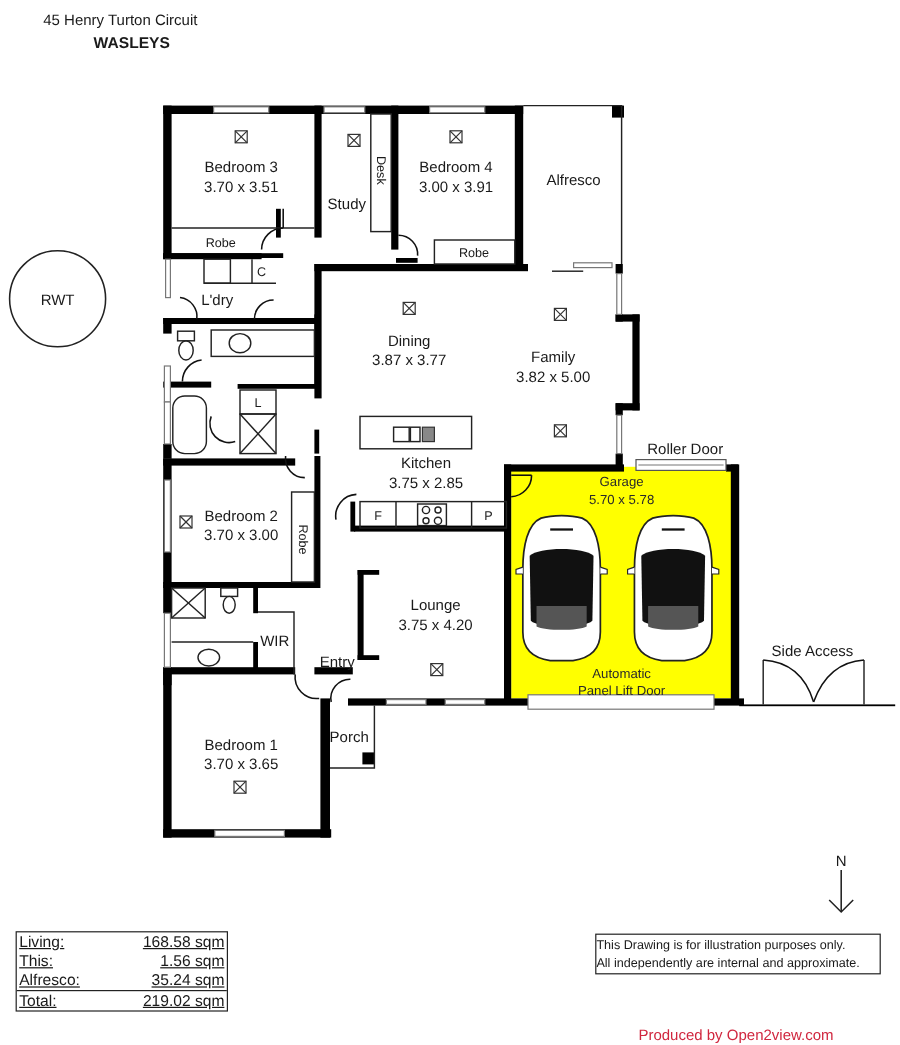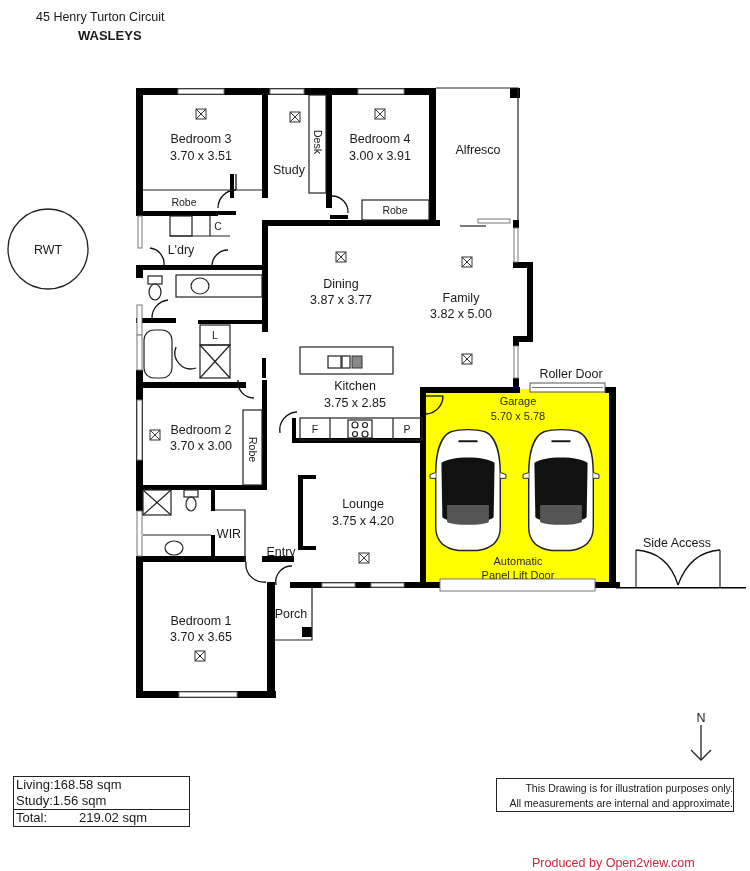--- a/index.html
+++ b/index.html
@@ -12,24 +12,24 @@
   .lbl { font-family:"Liberation Sans", "DejaVu Sans", sans-serif; font-size:12.5px; fill:#1a1a1a; }
   .lbl-sm { font-family:"Liberation Sans", "DejaVu Sans", sans-serif; font-size:10.5px; fill:#1a1a1a; }
   .lbl-gar { font-family:"Liberation Sans", "DejaVu Sans", sans-serif; font-size:11px; fill:#2a2a2a; }
   .wall { fill:#000; }
   .thin { stroke:#222; stroke-width:1.2; fill:none; }
   .win { fill:#fff; stroke:#777; stroke-width:1; }
   .door { stroke:#111; stroke-width:1.3; fill:none; }
 
   #area-table { position:absolute; left:13px; top:776px; width:175px; border:1.5px solid #222;
                 font-size:13px; line-height:16px; }
-  .arow { display:flex; padding:0 2px; }
+  .arow { display:flex; justify-content:space-between; padding:0 2px;text-decoration:underline; }
   .arow.total { border-top:1.5px solid #222;gap:32px; }
   #disclaimer { position:absolute; left:496px; top:778px; width:236px; border:1.5px solid #222;
-                font-size:10.5px; text-align:right; line-height:14.5px; padding:2px 0 1px 0; }
+                font-size:10.5px; text-align:left; line-height:14.5px; padding:2px 0 1px 0; }
   #credit { position:absolute; left:532px; top:843px; font-size:12.5px; color:#d0263e;margin-top:13px; }
 </style>
 </head>
 <body>
 
 <div id="addr" class="hdr">45 Henry Turton Circuit</div>
 <div id="suburb" class="hdr">WASLEYS</div>
 
 <svg id="plan" width="750" height="871" viewBox="0 0 750 871">
   <defs>
@@ -298,27 +298,31 @@
     <polyline points="691,750 701,760 711,750" fill="none" stroke="#222" stroke-width="1.3"></polyline>
   </g>
 </svg>
 
 <div id="area-table">
   <div class="arow">
     <span>Living:</span>
     <span>168.58 sqm</span>
   </div>
   <div class="arow">
-    <span>Study:</span>
+    <span>This:</span>
     <span>1.56 sqm</span>
+  </div>
+  <div class="arow">
+    <span>Alfresco:</span>
+    <span>35.24 sqm</span>
   </div>
   <div class="arow total">
     <span>Total:</span>
     <span>219.02 sqm</span>
   </div>
 </div>
 
 <div id="disclaimer">
   <div>This Drawing is for illustration purposes only.</div>
-  <div>All measurements are internal and  approximate.</div>
+  <div>All independently are internal and  approximate.</div>
 </div>
 
 <div id="credit">Produced by Open2view.com</div>
 
 </body></html>

